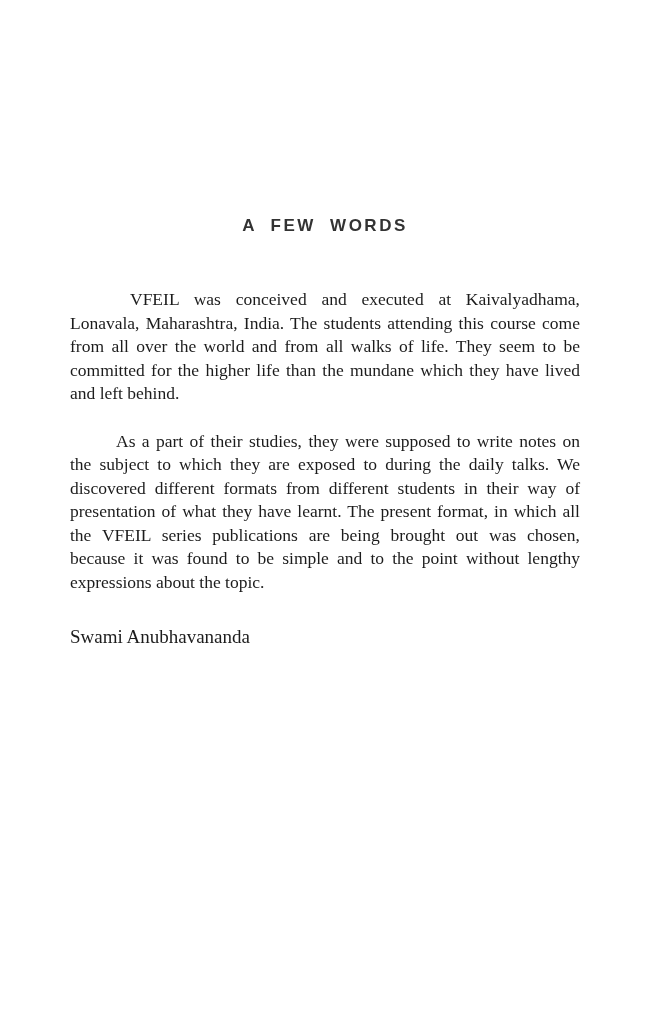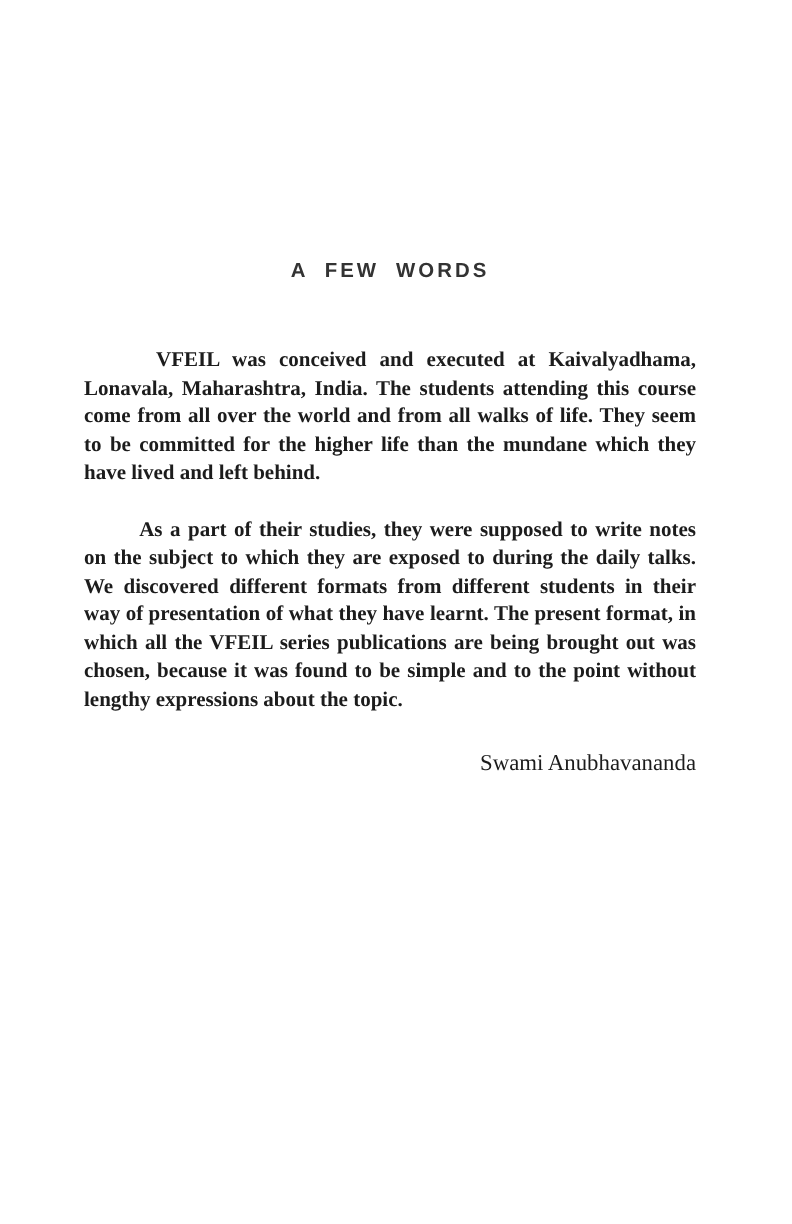--- a/index.html
+++ b/index.html
@@ -33,26 +33,24 @@
     word-spacing: 7px;
     color: #333333;
     margin: 0 0 52px 0;
   }
   .body-text p {
     font-size: 17.5px;
     line-height: 23.5px;
     text-align: justify;
     margin: 0 0 24px 0;
     color: #1c1c1c;
-    font-weight: bold;
   }
   .body-text p.indent-lg { text-indent: 60px; }
   .body-text p.indent-md { text-indent: 46px; }
   .signature {
-    text-align: right;
     font-size: 19px;
     color: #1c1c1c;
     margin-top: 32px;
   }
 </style>
 </head>
 <body>
 
 <div class="page">
   <div class="content">

